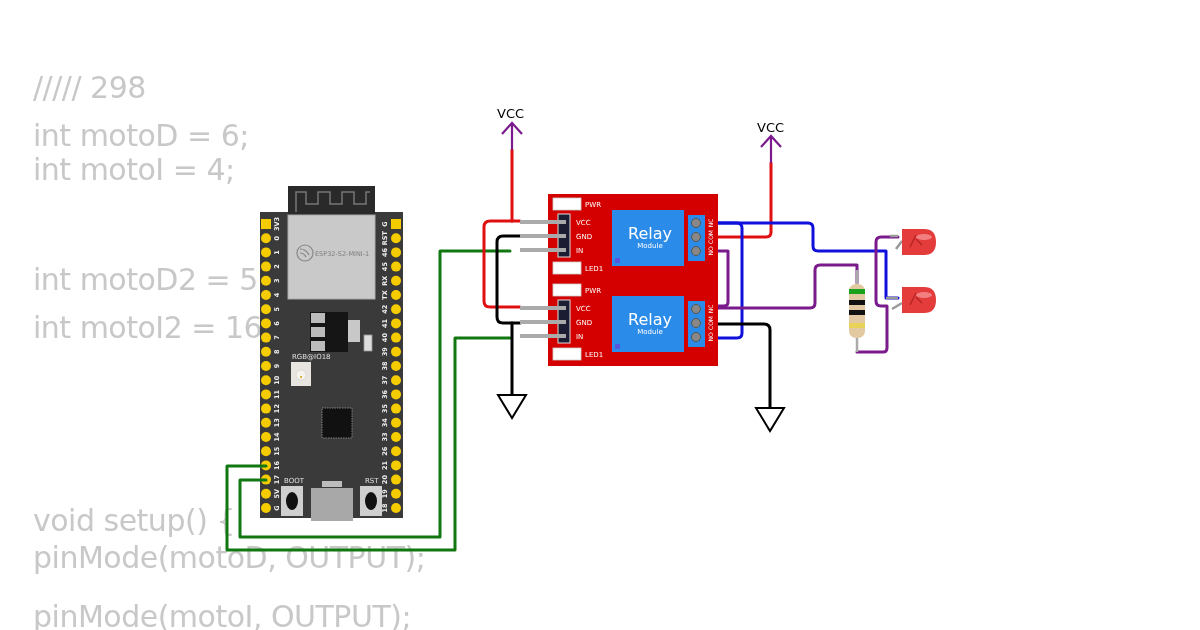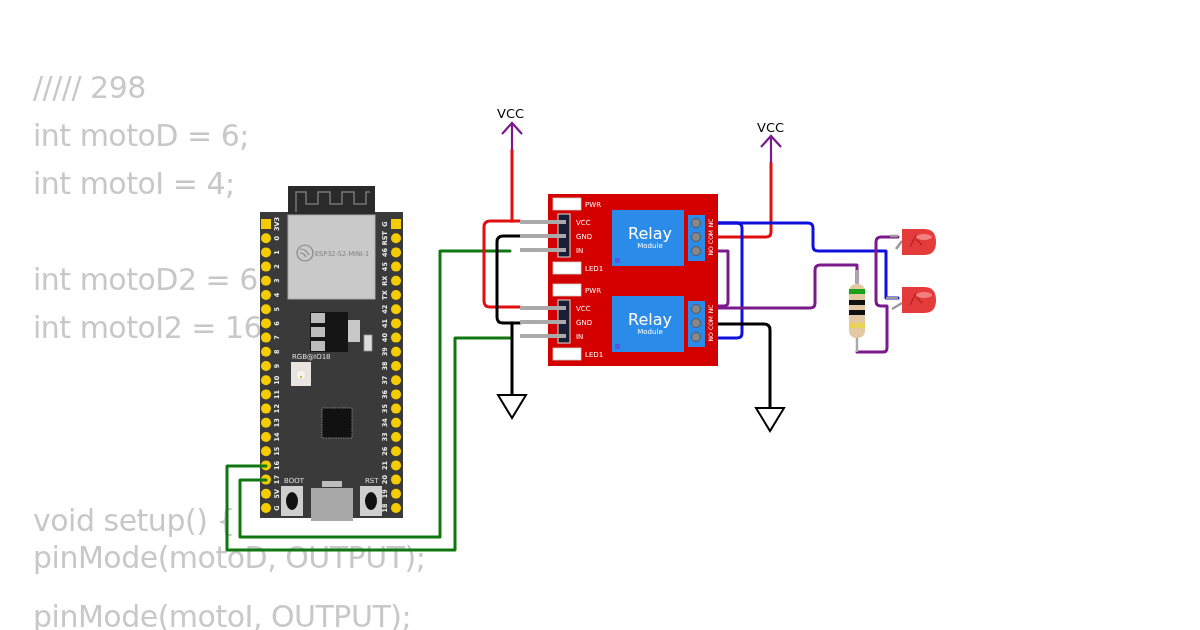--- a/index.html
+++ b/index.html
@@ -8,22 +8,22 @@
   .code .ln { position: absolute; left: 0; white-space: pre; }
   svg#schematic { position: absolute; left: 0; top: 0; z-index: 1; }
   .lbl { font-family: "DejaVu Sans", sans-serif; }
 </style>
 </head>
 <body>
 
 <div class="code">
   <div class="ln" style="top:70px">///// 298</div>
   <div class="ln" style="top:118px">int motoD = 6;</div>
-  <div class="ln" style="top:166px">int motoI = 4;</div>
-  <div class="ln" style="top:262px">int motoD2 = 6</div>
+  <div class="ln" style="top:152px">int motoI = 4;</div>
+  <div class="ln" style="top:262px">int motoD2 = 5</div>
   <div class="ln" style="top:310px">int motoI2 = 16</div>
   <div class="ln" style="top:503px">void setup() {</div>
   <div class="ln" style="top:540px">pinMode(motoD, OUTPUT);</div>
   <div class="ln" style="top:599px">pinMode(motoI, OUTPUT);</div>
 </div>
 
 <svg id="schematic" width="1200" height="630" viewBox="0 0 1200 630" xmlns="http://www.w3.org/2000/svg">
 
   <g>
     <rect x="260" y="212" width="143" height="306" fill="#3a3a3a"></rect>

